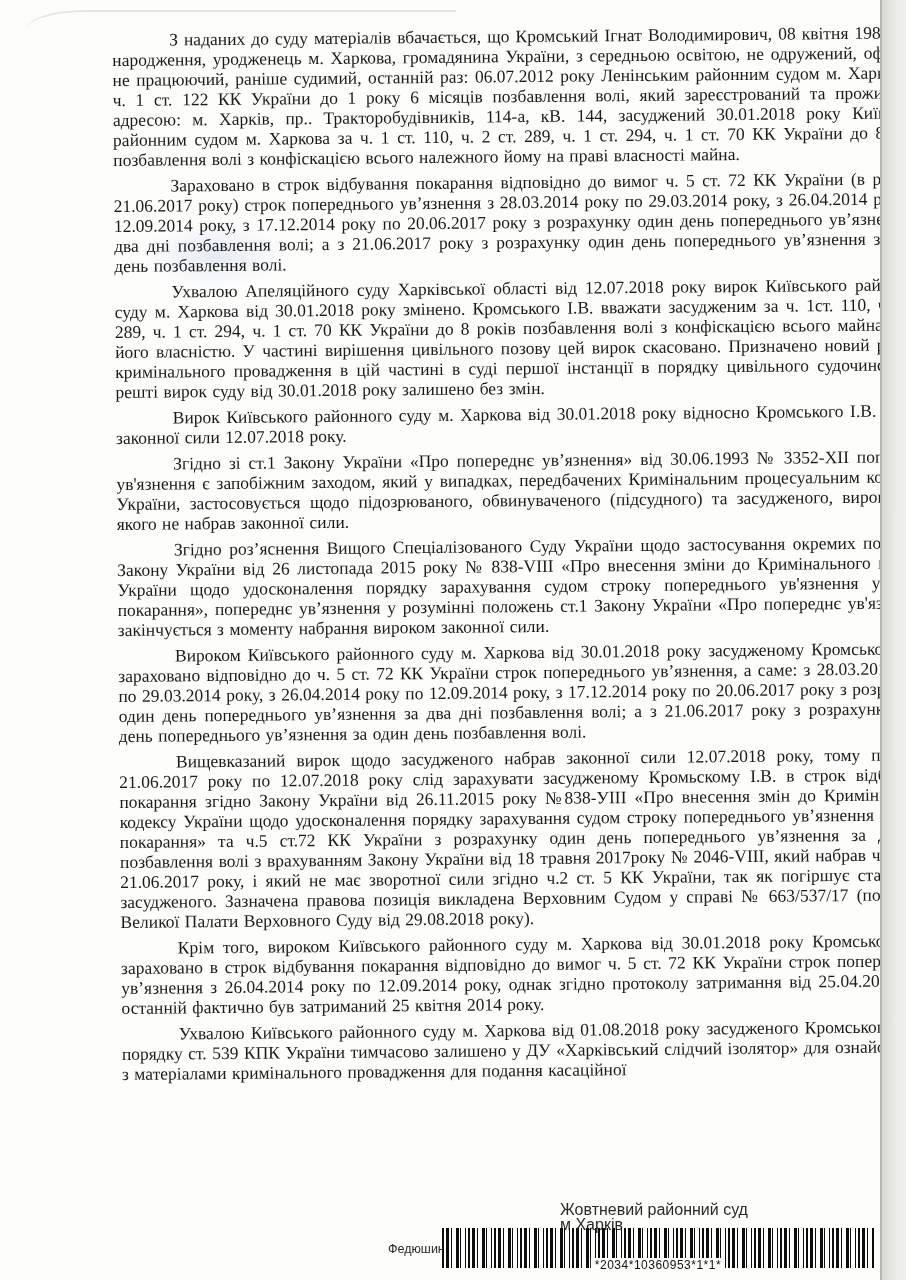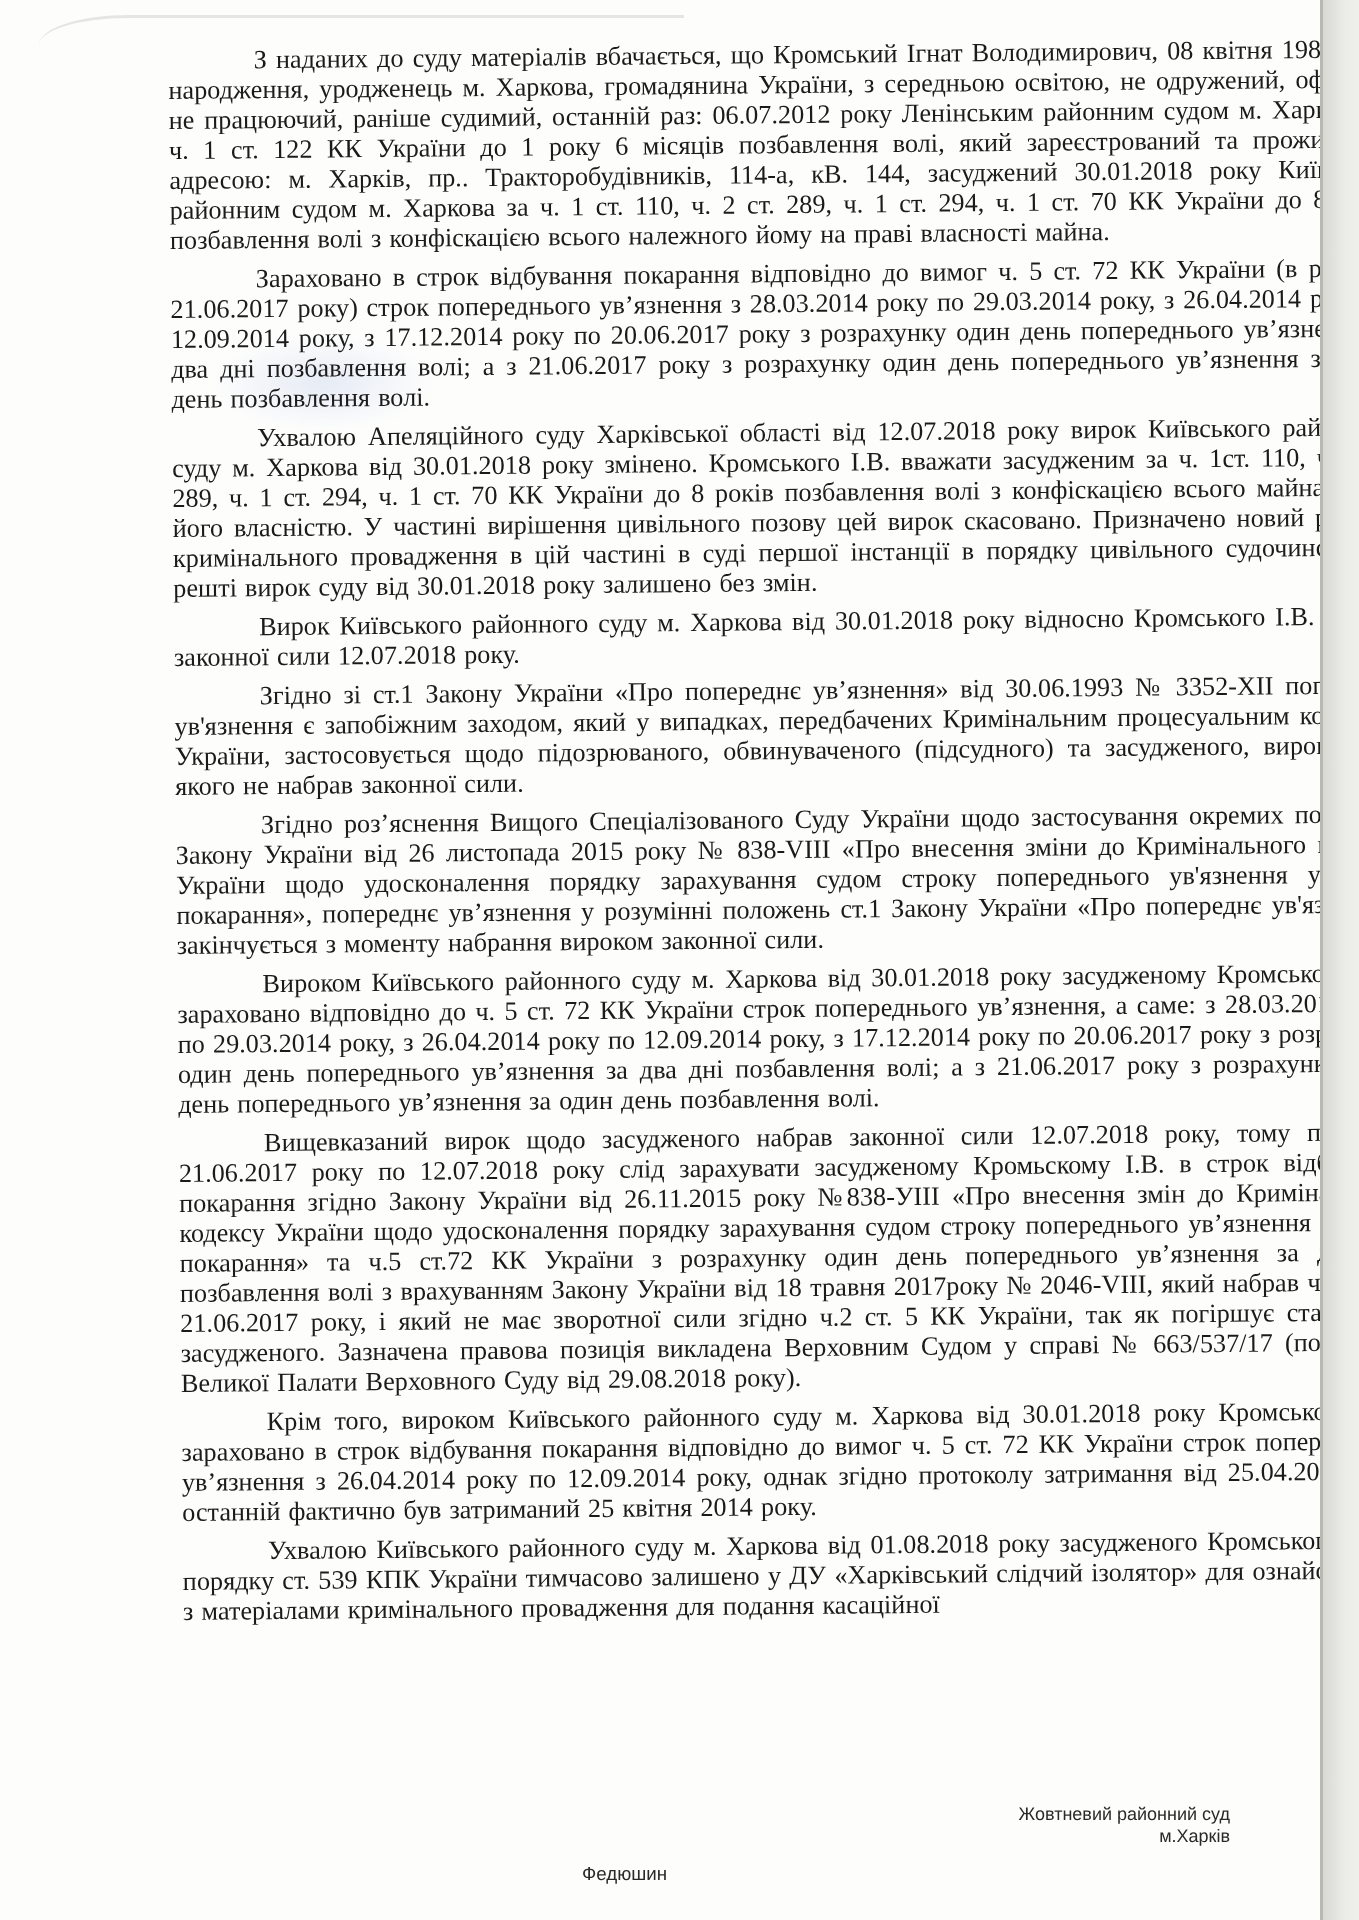--- a/index.html
+++ b/index.html
@@ -66,22 +66,22 @@
     position: absolute;
     left: 0; top: 1198px;
     width: 906px; height: 82px;
     font-family: "Liberation Sans", sans-serif;
     color: #2a2a2a;
   }
   .court-stamp {
     position: absolute;
     left: 560px; top: 4px;
     width: 260px;
-    text-align: right;
-    font-size: 12px;
+    text-align: left;
+    font-size: 16px;
     line-height: 15px;
   }
   .signature-name {
     position: absolute;
     left: 388px; top: 44px;
     font-size: 12.5px;
   }
   .barcode-wrap {
     position: absolute;
     left: 442px; top: 30px;
@@ -131,16 +131,20 @@
     <p>Крім того, вироком Київського районного суду м. Харкова від 30.01.2018 року Кромському І.В. зараховано в строк відбування покарання відповідно до вимог ч. 5 ст. 72 КК України строк попереднього ув’язнення з 26.04.2014 року по 12.09.2014 року, однак згідно протоколу затримання від 25.04.2014 року останній фактично був затриманий 25 квітня 2014 року.</p>
     <p>Ухвалою Київського районного суду м. Харкова від 01.08.2018 року засудженого Кромського І.В. в порядку ст. 539 КПК України тимчасово залишено у ДУ «Харківський слідчий ізолятор» для ознайомлення з матеріалами кримінального провадження для подання касаційної</p>
   </div>
 
   <div class="footer">
     <div class="court-stamp">
       <div>Жовтневий районний суд</div>
       <div>м.Харків</div>
     </div>
     <div class="signature-name">Федюшин</div>
+    <div class="barcode-wrap">
+      <div class="barcode-bars"></div>
+      <div class="barcode-caption">*2034*10360953*1*1*</div>
+    </div>
   </div>
 
   <div class="right-edge"></div>
 </div>
 
 </body></html>

